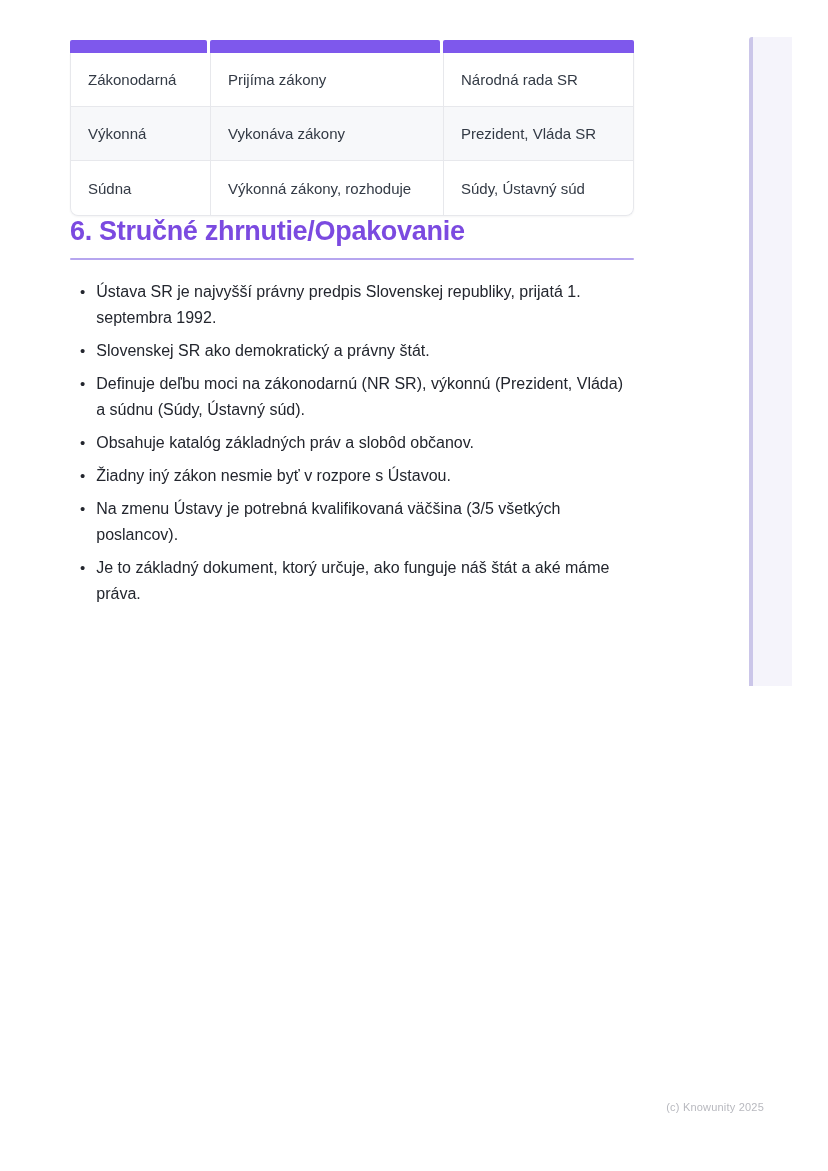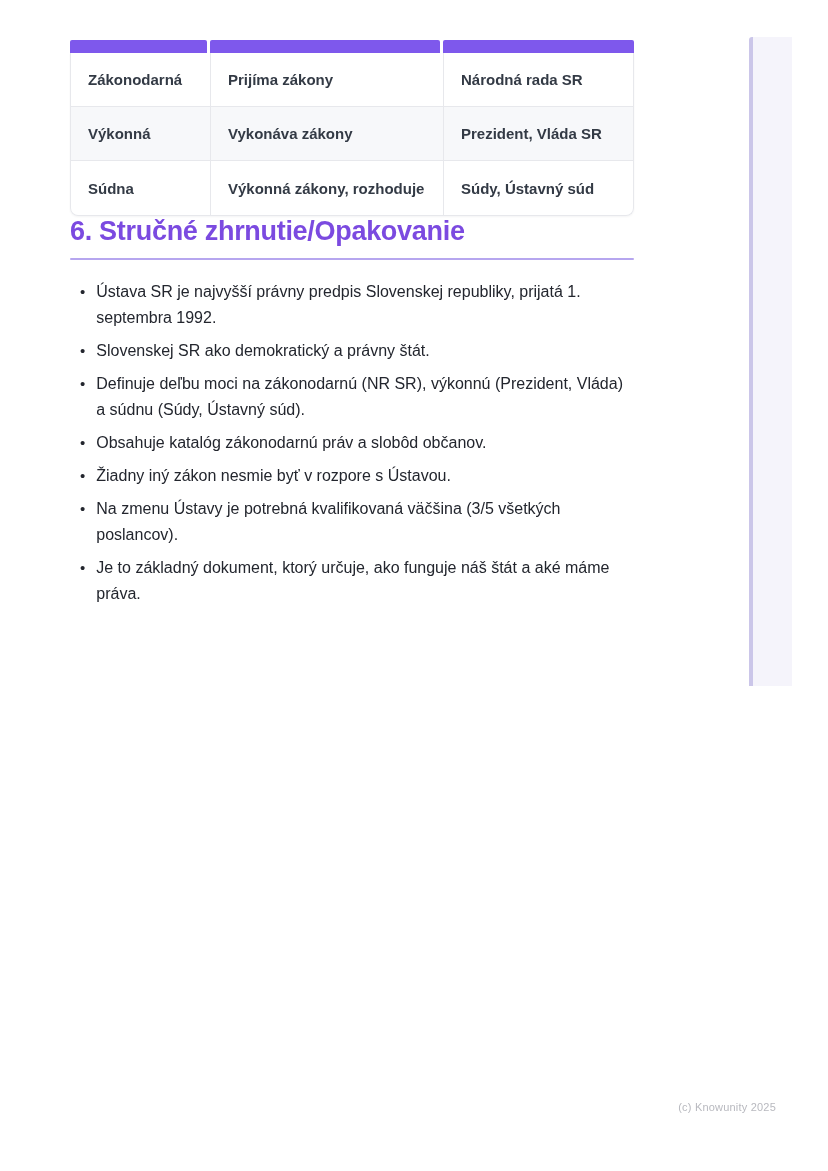--- a/index.html
+++ b/index.html
@@ -33,21 +33,20 @@
     border: 1px solid var(--table-border, #e7e8ec);
     border-top: none;
     border-radius: 0 0 8px 8px;
     box-shadow: 0 1px 2px rgba(30, 30, 60, 0.05);
     overflow: hidden;
   }
   .t-row {
     display: grid;
     grid-template-columns: 140px 233px 191px;
     height: 54px;
-    font-weight: bold;
   }
   .t-row:not(:last-child) { border-bottom: 1px solid var(--table-border, #e7e8ec); }
   .t-row.alt { background: var(--row-alt, #f7f8fa); }
   .t-cell {
     display: flex;
     align-items: center;
     padding-left: 17px;
     font-size: 15px;
     color: #333a45;
   }
@@ -96,21 +95,21 @@
     left: 749px; top: 37px;
     width: 43px; height: 649px;
     background: var(--panel, #f5f4fb);
     border-left: 4px solid var(--panel-edge, #cbc6e9);
     border-top-left-radius: 3px;
   }
 
   
   .copyright-text {
     position: absolute;
-    top: 1101px; right: 52px;
+    top: 1101px; right: 64px;
     font-size: 11px;
     letter-spacing: 0.2px;
     color: var(--muted, #b8b9bf);
   }
 </style>
 </head>
 <body>
 
 <div class="content">
 
@@ -150,21 +149,21 @@
     <li>
       <span class="bullet">•</span>
       <span class="li-text">Slovenskej SR ako demokratický a právny štát.</span>
     </li>
     <li>
       <span class="bullet">•</span>
       <span class="li-text">Definuje deľbu moci na zákonodarnú (NR SR), výkonnú (Prezident, Vláda) a súdnu (Súdy, Ústavný súd).</span>
     </li>
     <li>
       <span class="bullet">•</span>
-      <span class="li-text">Obsahuje katalóg zákonodarnú práv a slobôd občanov.</span>
+      <span class="li-text">Obsahuje katalóg základných práv a slobôd občanov.</span>
     </li>
     <li>
       <span class="bullet">•</span>
       <span class="li-text">Žiadny iný zákon nesmie byť v rozpore s Ústavou.</span>
     </li>
     <li>
       <span class="bullet">•</span>
       <span class="li-text">Na zmenu Ústavy je potrebná kvalifikovaná väčšina (3/5 všetkých poslancov).</span>
     </li>
     <li>

